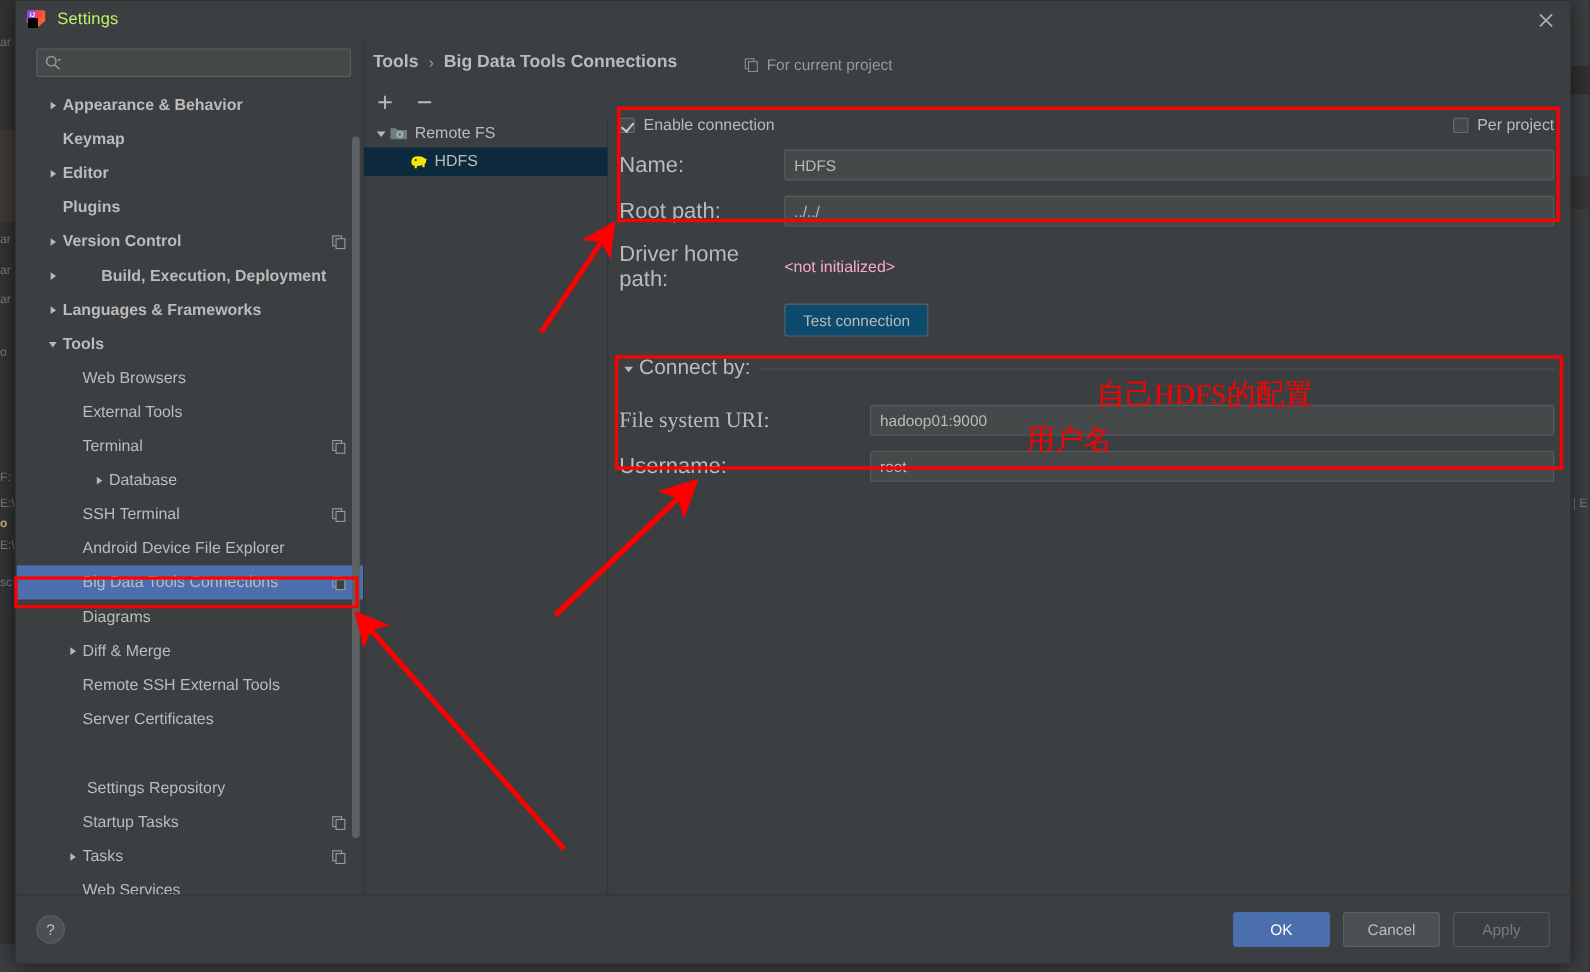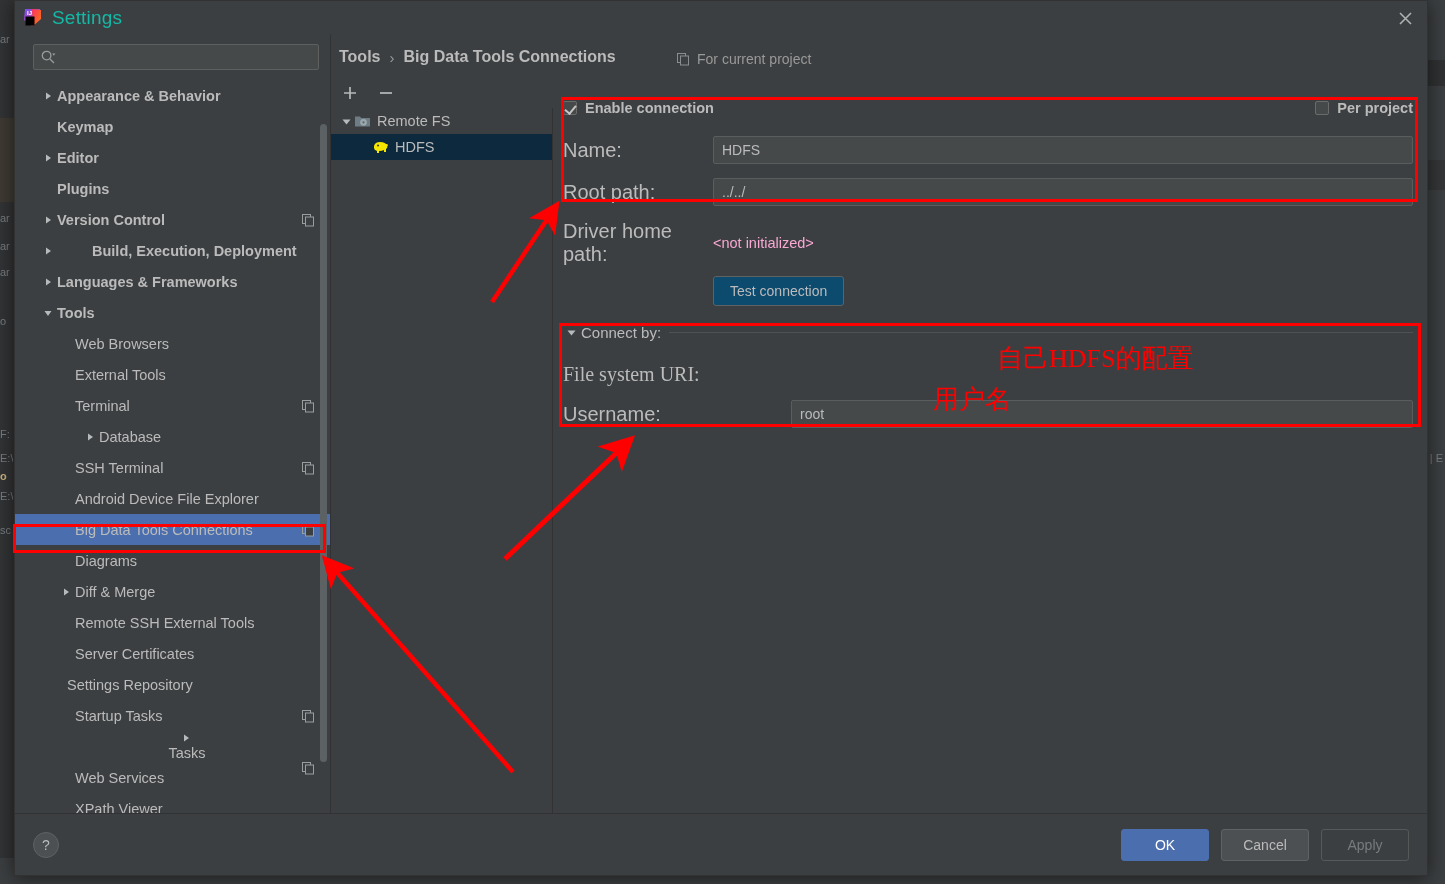--- a/index.html
+++ b/index.html
@@ -45,21 +45,21 @@
   }
   .titlebar {
     height: 33px; flex: 0 0 33px;
     background: #3c3f41;
     display: flex; align-items: center;
     padding: 0 6px 0 8px;
     position: relative;
   }
   .ij-logo { width: 19px; height: 19px; position: relative; margin-right: 10px; }
   .ij-logo svg { display: block; }
-  .title-text { color: #14b8a6; font-size: 19px; letter-spacing: .2px; }
+  .title-text { color: #bef264; font-size: 15px; letter-spacing: .2px; }
   .close-btn {
     position: absolute; right: 10px; top: 5px;
     width: 24px; height: 24px; cursor: default;
     display: flex; align-items: center; justify-content: center;
   }
   .close-btn svg { display: block; }
 
   .dlg-body { flex: 1 1 auto; display: flex; min-height: 0; }
 
   
@@ -147,21 +147,21 @@
   }
   .tree-row.selected { background: #0d293e; }
   .tree-row .tri { width: 15px; flex: 0 0 15px; display: flex; align-items: center; justify-content: center; }
   .tree-row .tri svg { display: block; }
   .tree-row .ticon { width: 18px; height: 16px; flex: 0 0 18px; margin-right: 5px; display:flex; align-items:center; }
   .tree-row.child { padding-left: 41px; }
 
   
   .form { position: absolute; left: 232px; top: 66px; right: 14px; }
   .row { display: flex; align-items: center; margin-bottom: 8px; }
-  .frow-top { display: flex; align-items: flex-start; justify-content: space-between; height: 22px; font-weight: bold; }
+  .frow-top { display: flex; align-items: flex-end; justify-content: space-between; height: 22px; }
   .chk {
     width: 14px; height: 14px; border: 1px solid #6b6b6b; background: #45494a;
     border-radius: 2px; position: relative; flex: 0 0 14px; margin-right: 8px;
   }
   .chk.checked::after {
     content: ""; position: absolute; left: 3px; top: 1px;
     width: 5px; height: 9px; border: solid #c5c5c5;
     border-width: 0 2px 2px 0; transform: rotate(40deg);
   }
   .chk-label { color: #bbbbbb; font-size: 14.5px; }
@@ -175,21 +175,21 @@
     display: flex; align-items: center;
   }
   .static-val { color: #f9a8d4; font-size: 14.5px; }
   .btn {
     background: #0c4a6e; border: 1px solid #5e6263; border-radius: 3px;
     color: #bbbbbb; font-size: 14px; height: 30px; padding: 0 16px;
     font-family: "Liberation Sans", sans-serif; cursor: default;
   }
   .section-head { display: flex; align-items: center; margin: 18px 0 8px 0; }
   .section-head .tri { width: 16px; display:flex; align-items:center; justify-content:center; }
-  .section-head .sh-label { color: #bbbbbb; font-size: 15px; margin: 0 8px 0 2px; white-space: nowrap; }
+  .section-head .sh-label { color: #bbbbbb; font-size: 19px; margin: 0 8px 0 2px; white-space: nowrap; }
   .section-head .line { flex: 1 1 auto; height: 1px; background: #4e5254; }
   .select {
     height: 28px; background: #45494a; border: 1px solid #5a5d5e; border-radius: 2px;
     display: flex; align-items: center; padding: 0 8px; color: #bbbbbb; font-size: 14px;
     justify-content: space-between;
   }
   .select .caret { font-size: 10px; color: #bbbbbb; }
 
   
   .footer {
@@ -419,35 +419,35 @@
               <span class="nav-label">Diff &amp; Merge</span>
             </div>
             <div class="nav-item" style="padding-left: 44px;">
               <span class="arrow"></span>
               <span class="nav-label">Remote SSH External Tools</span>
             </div>
             <div class="nav-item" style="padding-left: 44px;">
               <span class="arrow"></span>
               <span class="nav-label">Server Certificates</span>
             </div>
-            <div class="nav-item" style="padding-left: 36px;">
+            <div class="nav-item" style="padding-left: 48px; margin-top: 32px;">
               <span class="arrow"></span>
               <span class="nav-label">Settings Repository</span>
             </div>
             <div class="nav-item" style="padding-left: 44px;">
               <span class="arrow"></span>
               <span class="nav-label">Startup Tasks</span>
               <span class="copy-ic">
                 <svg width="14" height="14" viewBox="0 0 14 14">
                   <rect x="1.5" y="1.5" width="8" height="9" stroke="#9a9d9e" fill="none"></rect>
                   <rect x="4.5" y="4" width="8" height="9" stroke="#9a9d9e" fill="#3c3f41"></rect>
                 </svg>
               </span>
             </div>
-            <div class="nav-item" style="padding-left: 44px; flex-direction: column;">
+            <div class="nav-item" style="padding-left: 44px;">
               <span class="arrow">
                 <svg width="10" height="10" viewBox="0 0 10 10">
                   <path d="M3 1.5 L8 5 L3 8.5 Z" fill="#b7babb"></path>
                 </svg>
               </span>
               <span class="nav-label">Tasks</span>
               <span class="copy-ic">
                 <svg width="14" height="14" viewBox="0 0 14 14">
                   <rect x="1.5" y="1.5" width="8" height="9" stroke="#9a9d9e" fill="none"></rect>
                   <rect x="4.5" y="4" width="8" height="9" stroke="#9a9d9e" fill="#3c3f41"></rect>
@@ -568,20 +568,21 @@
                   <path d="M1.5 3.5 L9.5 3.5 L5.5 8.5 Z" fill="#b7babb"></path>
                 </svg>
             </span>
             <span class="sh-label">Connect by:</span>
             <span class="line"></span>
           </div>
 
 
           <div class="row" style="margin-top:22px;">
             <span class="flabel" style="width:228px;flex:0 0 228px;font-family:Liberation Serif, serif;">File system URI:</span>
+            <span class="finput">hadoop01:9000</span>
           </div>
 
           <div class="row" style="margin-top:14px;">
             <span class="flabel" style="width:228px;flex:0 0 228px;">Username:</span>
             <span class="finput">root</span>
           </div>
 
         </div>
       </div>
     </div>

